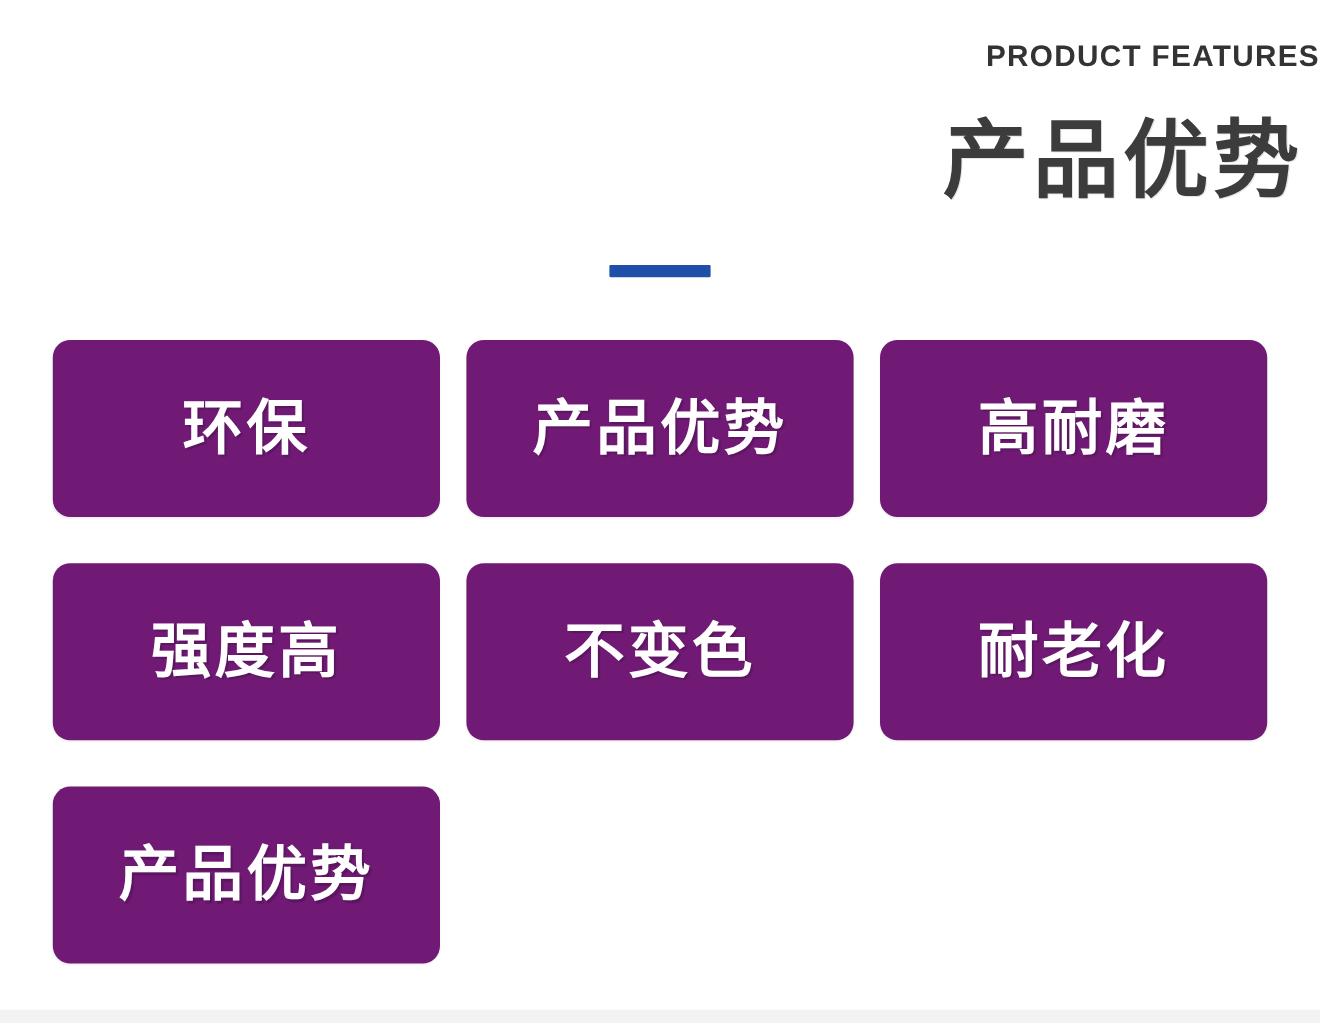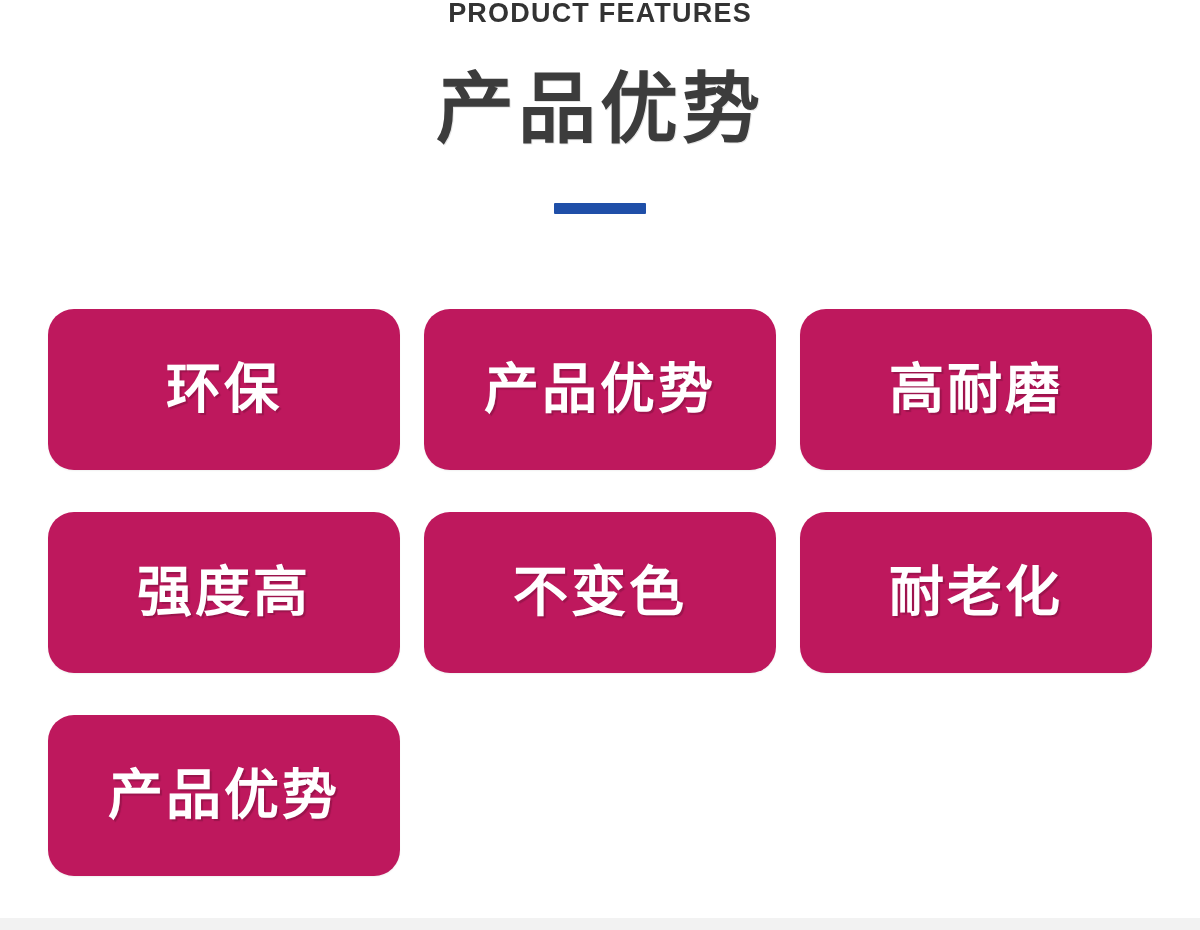--- a/index.html
+++ b/index.html
@@ -20,21 +20,22 @@
     position: relative;
     width: 1200px;
     height: 930px;
     background: #ffffff;
     box-sizing: border-box;
   }
 
   
   .header {
     width: 100%;
-    text-align: center;
+    padding-top: 38px;
+    text-align: right;
   }
 
   .eyebrow {
     font-family: "Liberation Sans", "DejaVu Sans", sans-serif;
     font-size: 27px;
     font-weight: 700;
     letter-spacing: 1.2px;
     color: #333333;
     line-height: 1;
     margin: 0;
@@ -74,22 +75,22 @@
     top: 309px;
     width: 1104px;
     display: grid;
     grid-template-columns: repeat(3, 352px);
     grid-auto-rows: 161px;
     column-gap: 24px;
     row-gap: 42px;
   }
 
   .feature-card {
-    background: #be185d;
-    border-radius: 26px;
+    background: #701a75;
+    border-radius: 16px;
     display: flex;
     align-items: center;
     justify-content: center;
     box-shadow: 0 1px 2px rgba(0,0,0,0.06);
     user-select: none;
   }
 
   .feature-card .label {
     font-family: "DejaVu Sans", "Liberation Sans", sans-serif;
     font-size: 55px;

